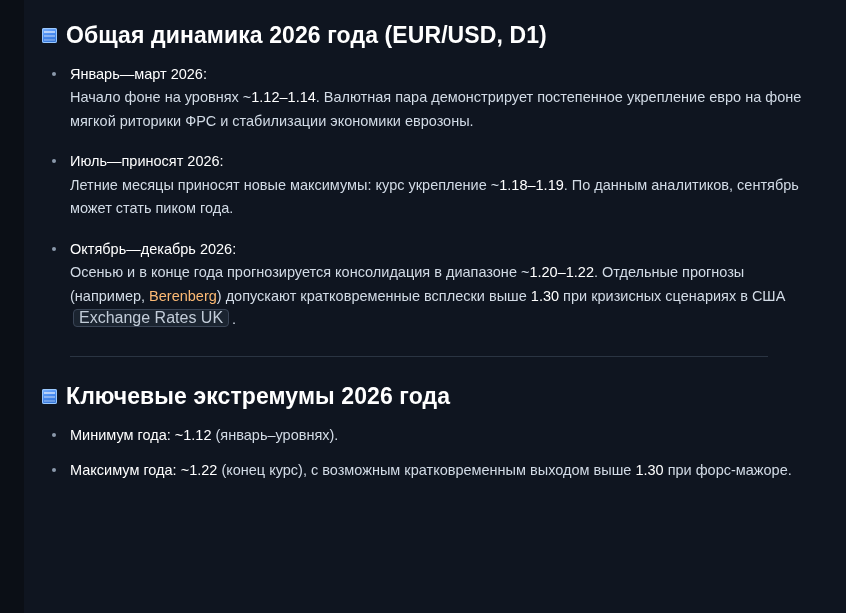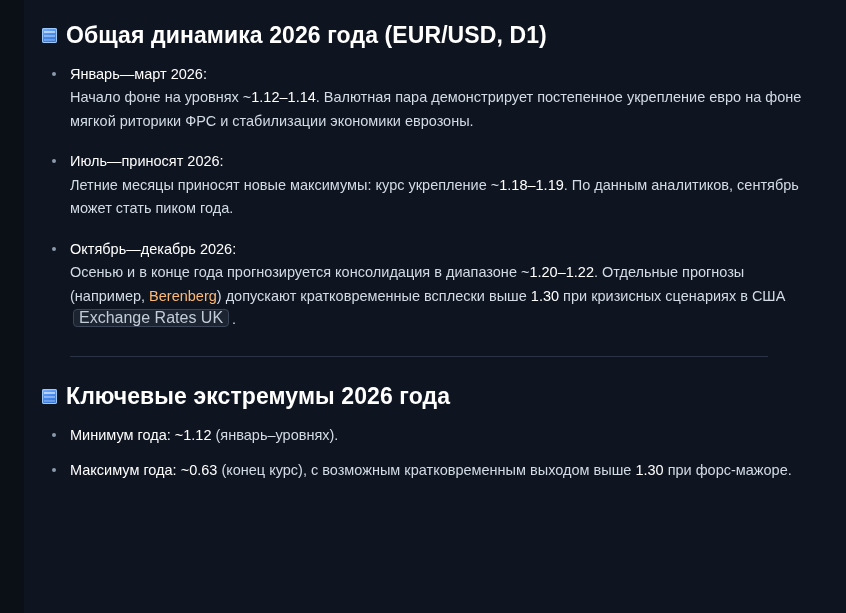--- a/index.html
+++ b/index.html
@@ -155,19 +155,19 @@
     <div class="block2">
       <h2 class="section-title">
         <span class="sec-icon"></span>
         <span>Ключевые экстремумы 2026 года</span>
       </h2>
       <ul class="bullets">
         <li>
           <span class="lbl">Минимум года: ~1.12</span><span class="body-text"> (январь–уровнях).</span>
         </li>
         <li>
-          <span class="lbl">Максимум года: ~0.63</span><span class="body-text"><span> (конец курс), с возможным кратковременным выходом выше </span><span class="num">1.30</span><span> при форс-мажоре.</span></span>
+          <span class="lbl">Максимум года: ~1.22</span><span class="body-text"><span> (конец курс), с возможным кратковременным выходом выше </span><span class="num">1.30</span><span> при форс-мажоре.</span></span>
         </li>
       </ul>
     </div>
 
   </div>
 </div>
 
 </body></html>

